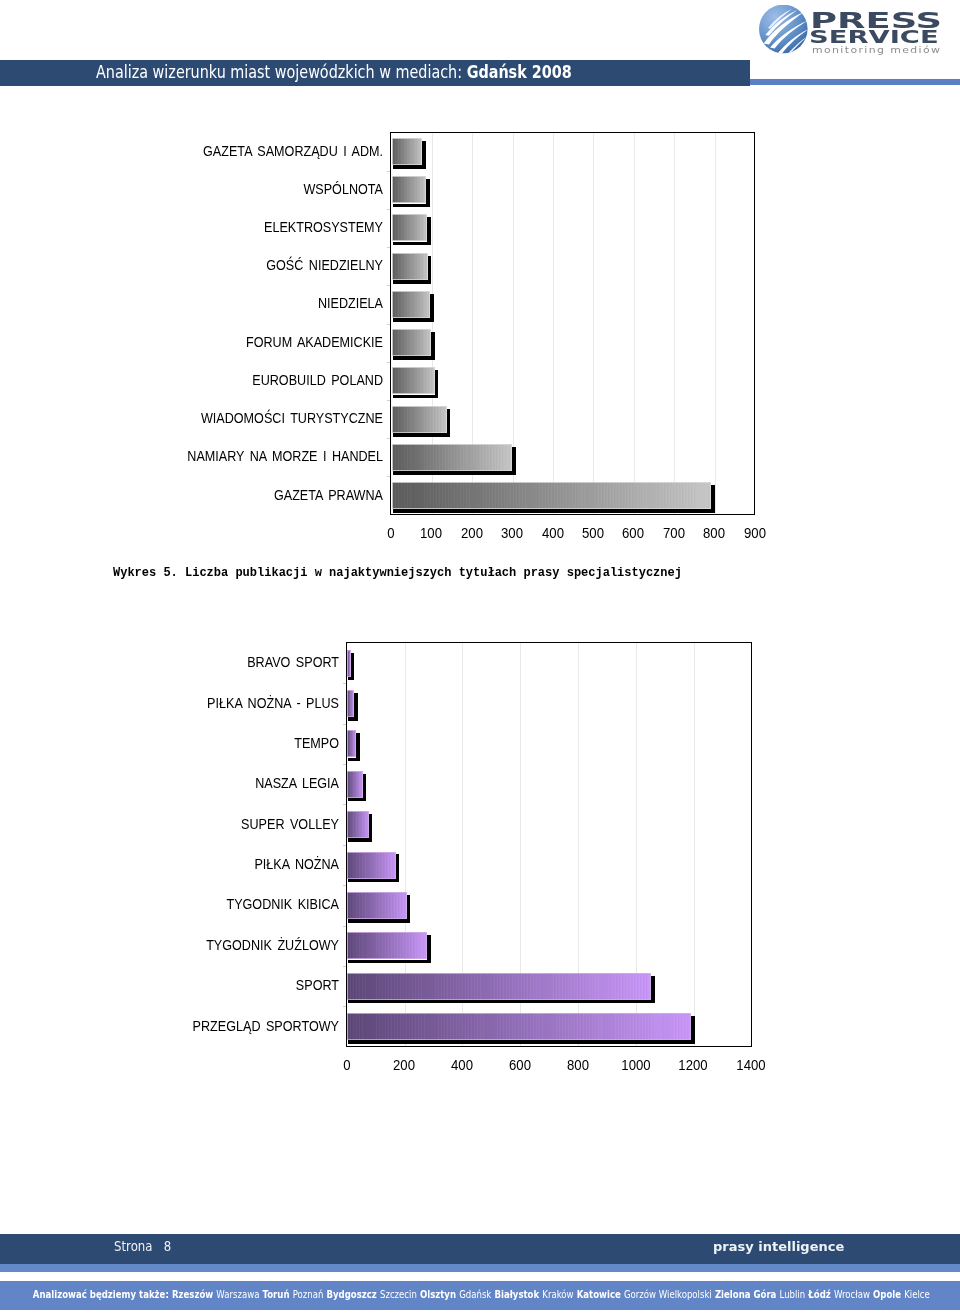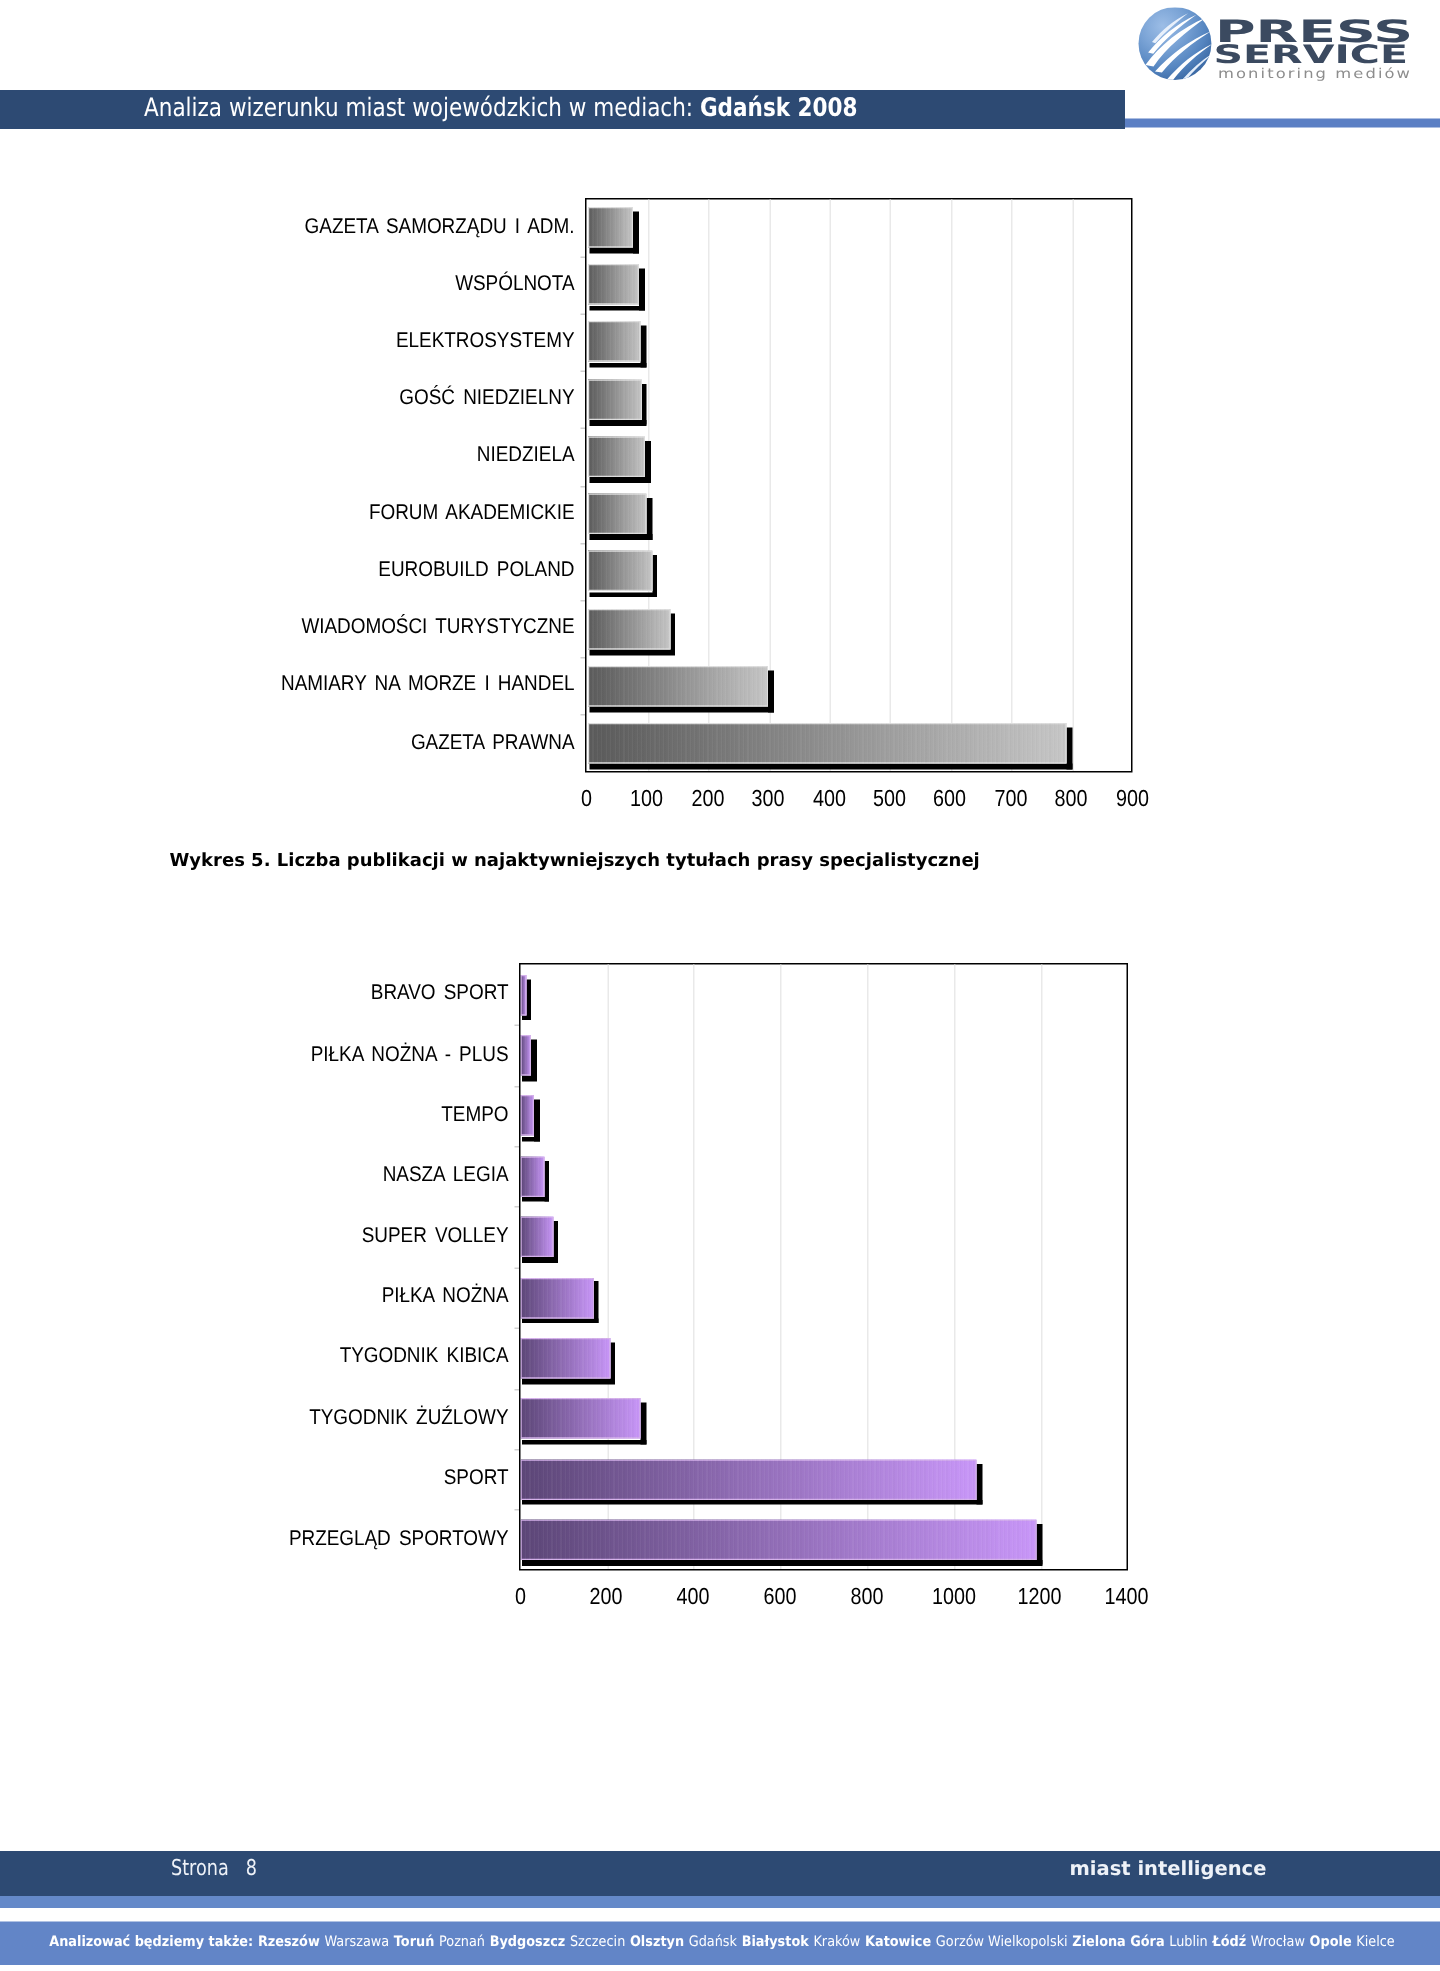--- a/index.html
+++ b/index.html
@@ -36,21 +36,21 @@
   .barshadow{position:absolute;background:#000;}
   .cat-label{position:absolute;text-align:right;font-family:"Liberation Sans",sans-serif;
              font-size:14.2px;line-height:15px;color:#000;white-space:nowrap;word-spacing:2.2px;
              transform:scaleX(0.888);transform-origin:100% 50%;}
   .tick-label{position:absolute;text-align:center;font-family:"Liberation Sans",sans-serif;
              font-size:15.5px;line-height:16px;color:#000;
              transform:scaleX(0.85);transform-origin:50% 50%;}
   .tick-mark{position:absolute;width:3.4px;height:1px;background:#cfcfcf;}
   .caption{position:absolute;font-family:"DejaVu Sans",sans-serif;font-size:12px;
            font-weight:bold;color:#000;line-height:14px;white-space:nowrap;}
-  #cap5{left:113px;top:566px;}
+  #cap5{left:113px;top:566px;font-family:Liberation Mono, monospace;}
   #cap6{left:113px;top:1098px;}
 
   
   .ftr-band{position:absolute;left:0;top:1233.5px;width:960px;height:30px;background:#2d4a73;}
   .ftr-strip1{position:absolute;left:0;top:1263.5px;width:960px;height:8.5px;background:#6489c9;}
   .ftr-page{position:absolute;left:114px;top:1238px;font-family:"DejaVu Sans",sans-serif;
             font-size:14.5px;color:#eef2f8;line-height:16px;white-space:nowrap;
             transform:scaleX(0.81);transform-origin:0 50%;}
   .ftr-page .num{margin-left:14px;}
   .ftr-tag{position:absolute;left:713px;top:1239px;font-family:"DejaVu Sans",sans-serif;
@@ -269,17 +269,17 @@
       <div class="tick-label" style="left:494.94px;top:420.70000000000005px;width:50px;">600</div>
       <div class="tick-label" style="left:552.76px;top:420.70000000000005px;width:50px;">800</div>
       <div class="tick-label" style="left:610.57px;top:420.70000000000005px;width:50px;">1000</div>
       <div class="tick-label" style="left:668.39px;top:420.70000000000005px;width:50px;">1200</div>
       <div class="tick-label" style="left:726.20px;top:420.70000000000005px;width:50px;">1400</div>
     </div>
 
   <div class="ftr-band"></div>
   <div class="ftr-strip1"></div>
   <div class="ftr-page"><span>Strona</span><span class="num">8</span></div>
-  <div class="ftr-tag">miast intelligence</div>
+  <div class="ftr-tag">prasy intelligence</div>
   <div class="ftr-cities-band"></div>
   <div class="ftr-cities" id="ftrcities"><b>Analizować będziemy także:</b><span><b>Rzeszów</b></span><span>Warszawa</span><span><b>Toruń</b></span><span>Poznań</span><span><b>Bydgoszcz</b></span><span>Szczecin</span><span><b>Olsztyn</b></span><span>Gdańsk</span><span><b>Białystok</b></span><span>Kraków</span><span><b>Katowice</b></span><span>Gorzów Wielkopolski</span><span><b>Zielona Góra</b></span><span>Lublin</span><span><b>Łódź</b></span><span>Wrocław</span><span><b>Opole</b></span><span>Kielce</span></div>
 
 </div>
 
 </body></html>

